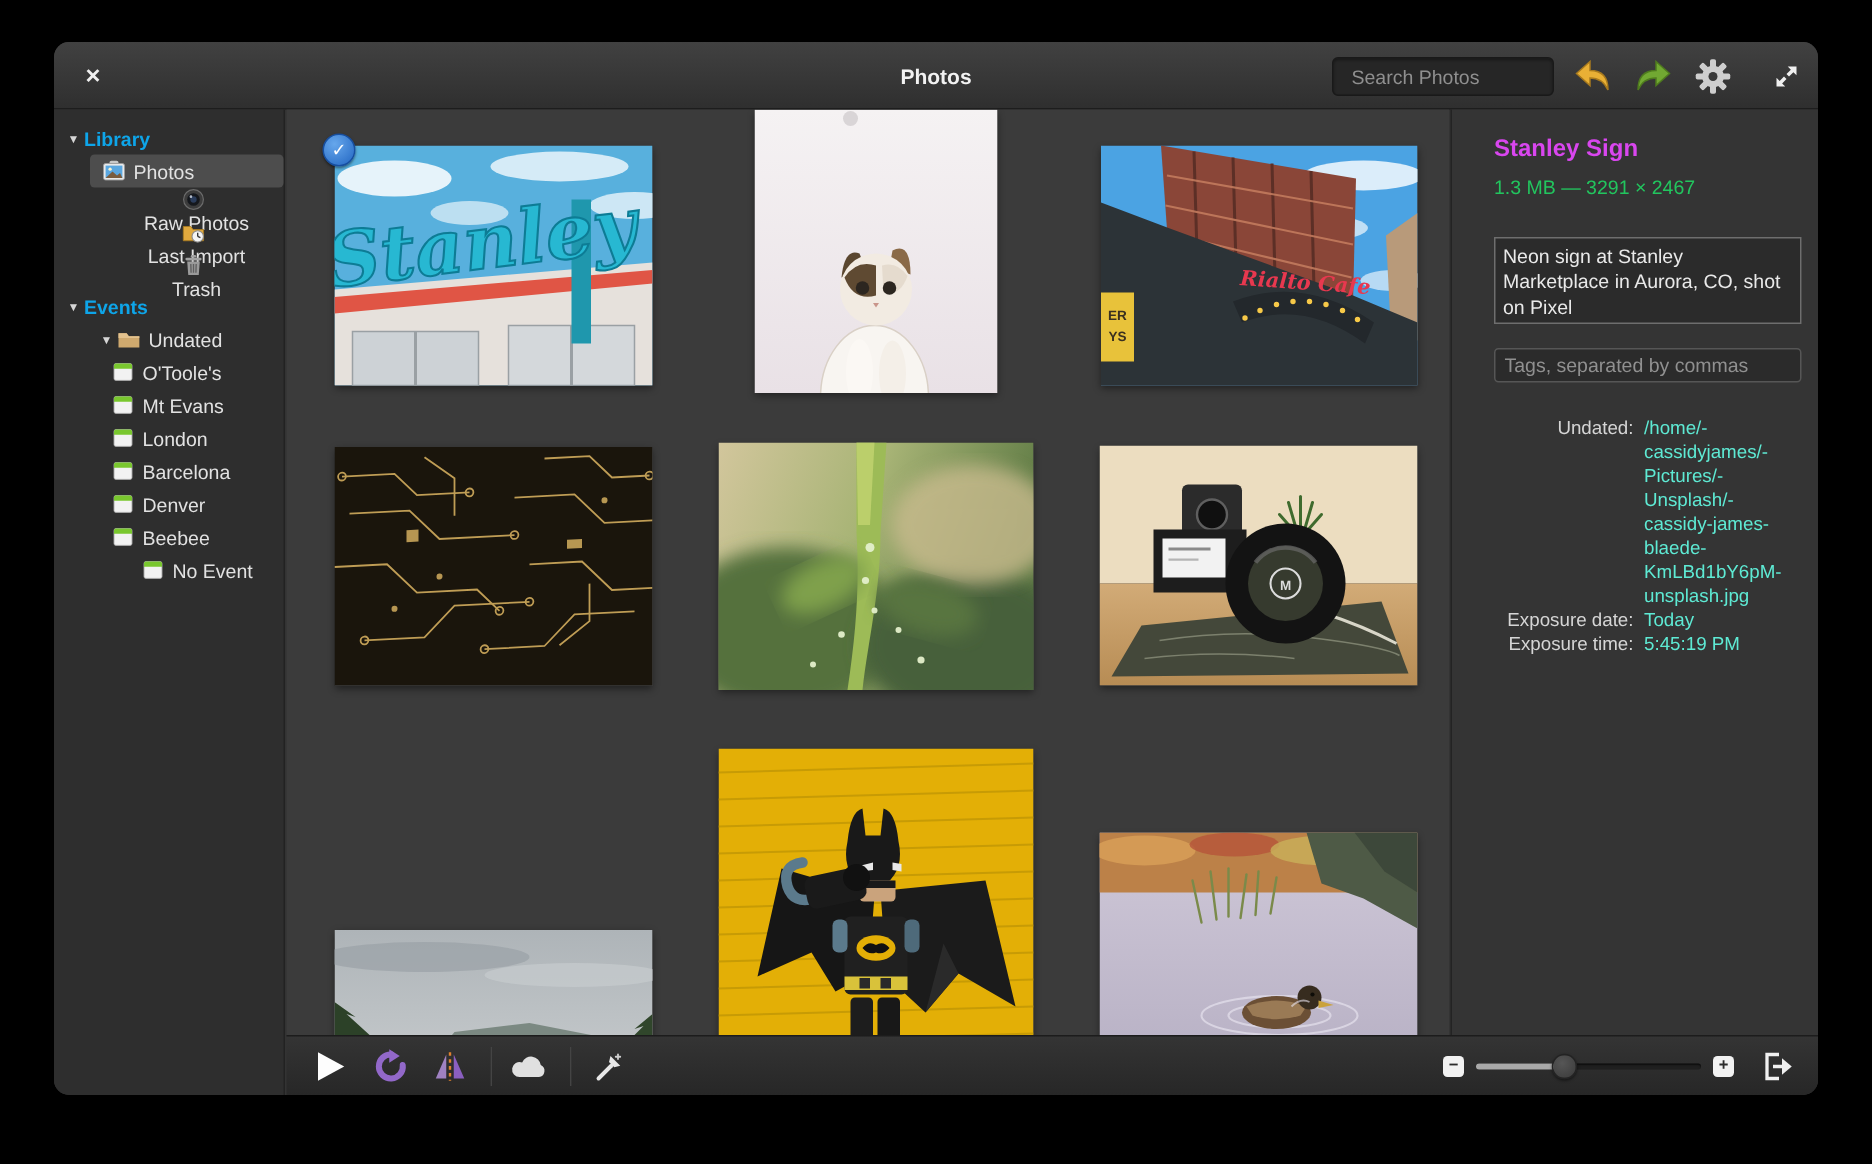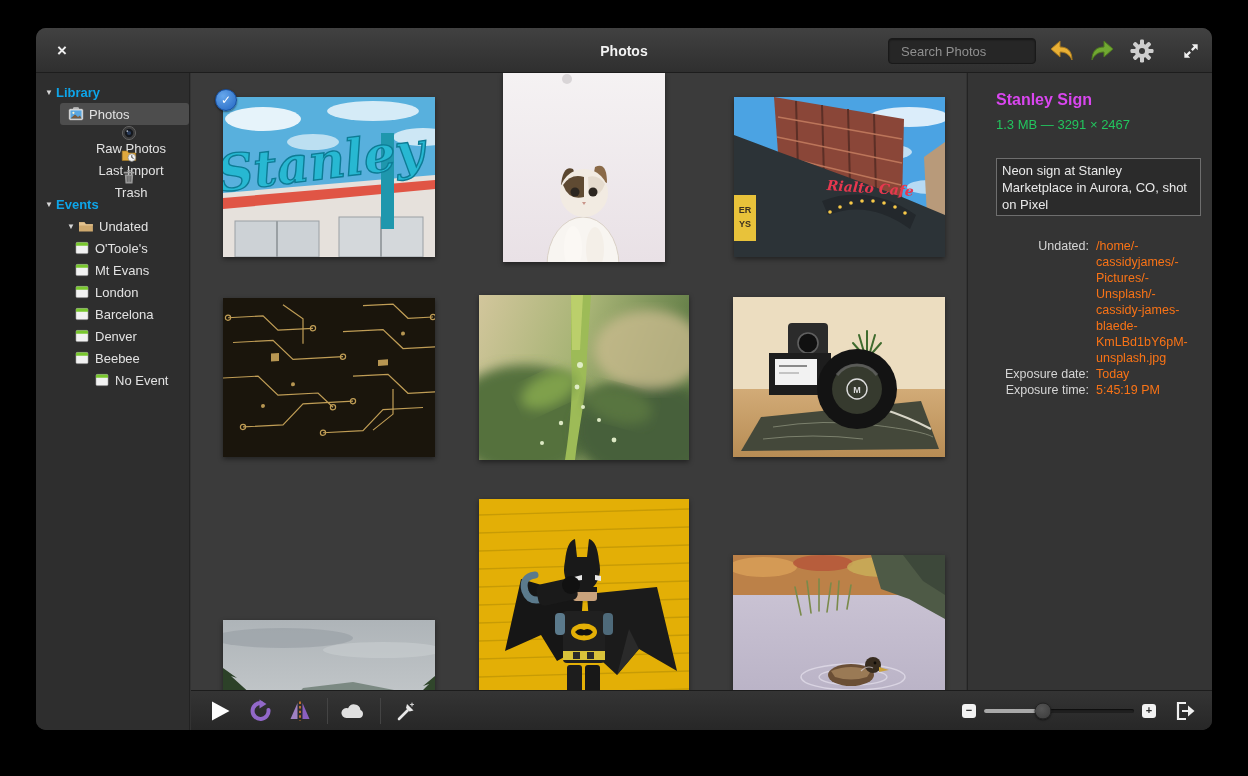--- a/index.html
+++ b/index.html
@@ -36,21 +36,21 @@
   
   .details { position:absolute; top:45px; left:931px; right:0; bottom:40px; background:#343434; border-left:1px solid #232323; color:#e3e3e3; padding:18px 14px 0 28px; font-size:13px; }
   .d-title { font-size:16px; font-weight:bold; color:#d946ef; }
   .d-meta { font-size:13px; color:#22c55e; margin-top:8px; }
   .comment-box { margin-top:26px; width:205px; height:58px; background:#2b2b2b; border:1px solid #6e6e6e; padding:3px 5px; font-size:13px; line-height:1.32; color:#e9e9e9; overflow:hidden; cursor:text; }
   .tags-input { margin-top:16px; width:205px; height:23px; background:#2b2b2b; border:1px solid #565656; border-radius:3px; color:#ddd; font-size:13px; padding:0 6px; outline:none; font-family:inherit; }
   .tags-input::placeholder { color:#909090; }
   .fields { margin-top:22px; font-size:12.5px; line-height:16px; }
   .f-row { display:flex; }
   .f-label { width:93px; text-align:right; color:#d5d5d5; flex:0 0 93px; }
-  .f-value { margin-left:7px; color:#f97316; white-space:pre-line; }
+  .f-value { margin-left:7px; color:#5eead4; white-space:pre-line; }
 
   
   .btoolbar { position:absolute; left:155px; right:0; bottom:0; height:40px; background:linear-gradient(#343434,#272727); border-top:1px solid #1c1c1c; display:flex; align-items:center; padding:0 12px; }
   .bt-btn { width:34px; height:30px; display:flex; align-items:center; justify-content:center; cursor:pointer; margin-right:6px; }
   .bt-sep { width:1px; height:26px; background:#1f1f1f; border-right:1px solid #444; margin:0 8px 0 4px; }
   .zoom-area { margin-left:auto; display:flex; align-items:center; }
   .zoom-btn { width:14px; height:14px; background:#f2f2f2; border-radius:3px; color:#2c2c2c; font-size:11px; font-weight:bold; line-height:13px; text-align:center; cursor:pointer; }
   .slider { position:relative; width:150px; height:4px; margin:0 8px; border-radius:2px; background:#1f1f1f; box-shadow:inset 0 1px 1px rgba(0,0,0,.6); }
   .slider-fill { position:absolute; left:0; top:0; bottom:0; background:#a9a9a9; border-radius:2px; }
   .slider-handle { position:absolute; top:50%; width:17px; height:17px; border-radius:50%; background:radial-gradient(circle at 40% 35%, #565656, #3a3a3a); border:1px solid #232323; transform:translate(-50%,-50%); cursor:grab; box-shadow:0 1px 2px rgba(0,0,0,.5); }
@@ -510,20 +510,21 @@
         <circle cx="142" cy="108" r="1.4" fill="#0e0c08"></circle>
         <path d="M128,116 q6,-6 12,-3" stroke="#e9e5f0" stroke-width="1.2" fill="none" opacity=".6"></path>
       </svg>
     </div>
   </div>
 
   <div class="details">
     <div class="d-title">Stanley Sign</div>
     <div class="d-meta">1.3 MB — 3291 × 2467</div>
     <div class="comment-box">Neon sign at Stanley Marketplace in Aurora, CO, shot on Pixel</div>
+    <input class="tags-input" type="text" placeholder="Tags, separated by commas" style="">
     <div class="fields">
       <div class="f-row">
         <div class="f-label">Undated:</div>
         <div class="f-value">/home/-
 cassidyjames/-
 Pictures/-
 Unsplash/-
 cassidy-james-
 blaede-
 KmLBd1bY6pM-

